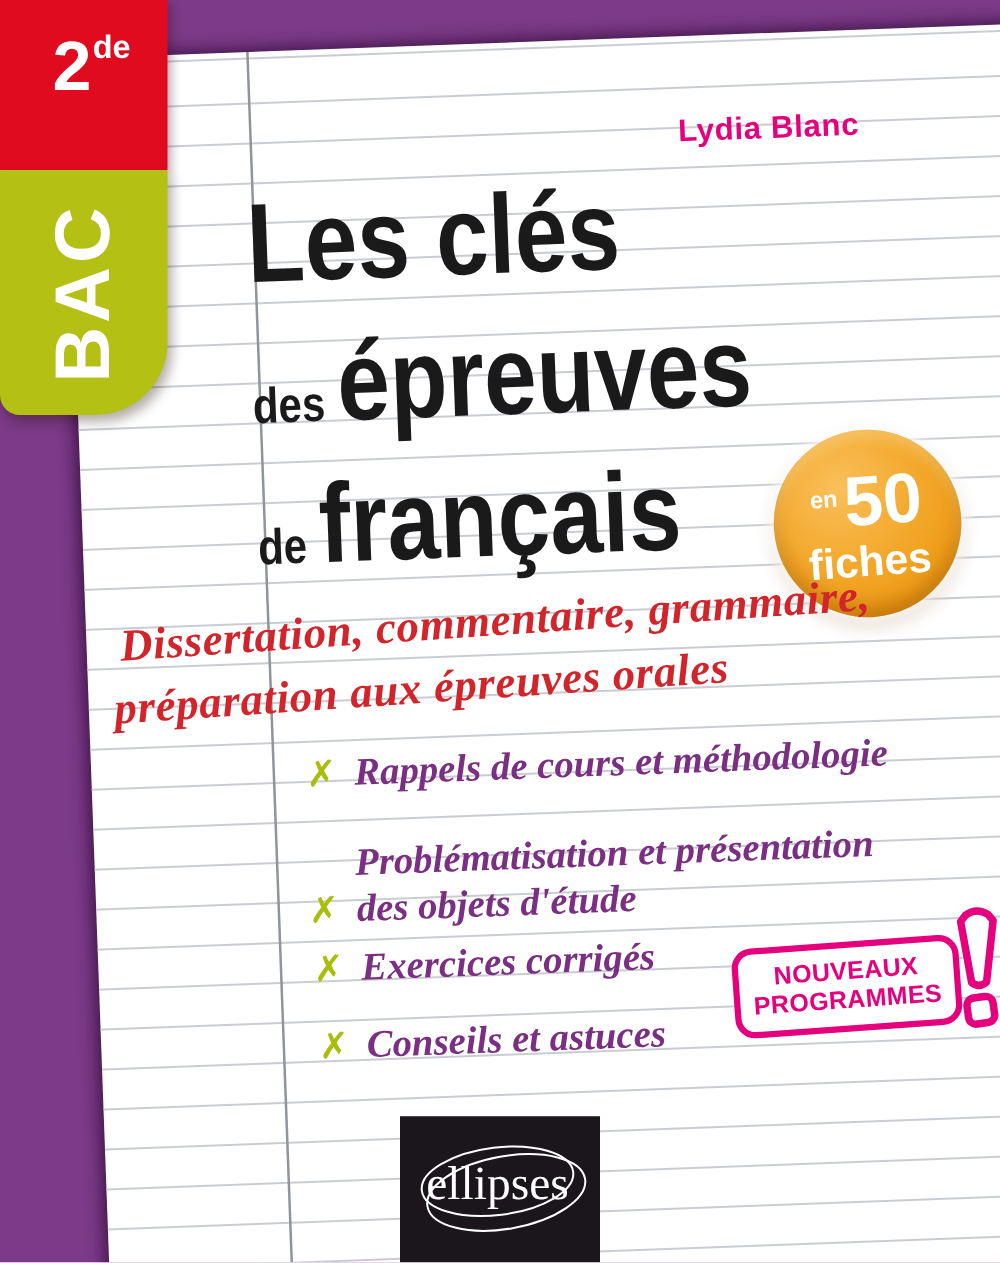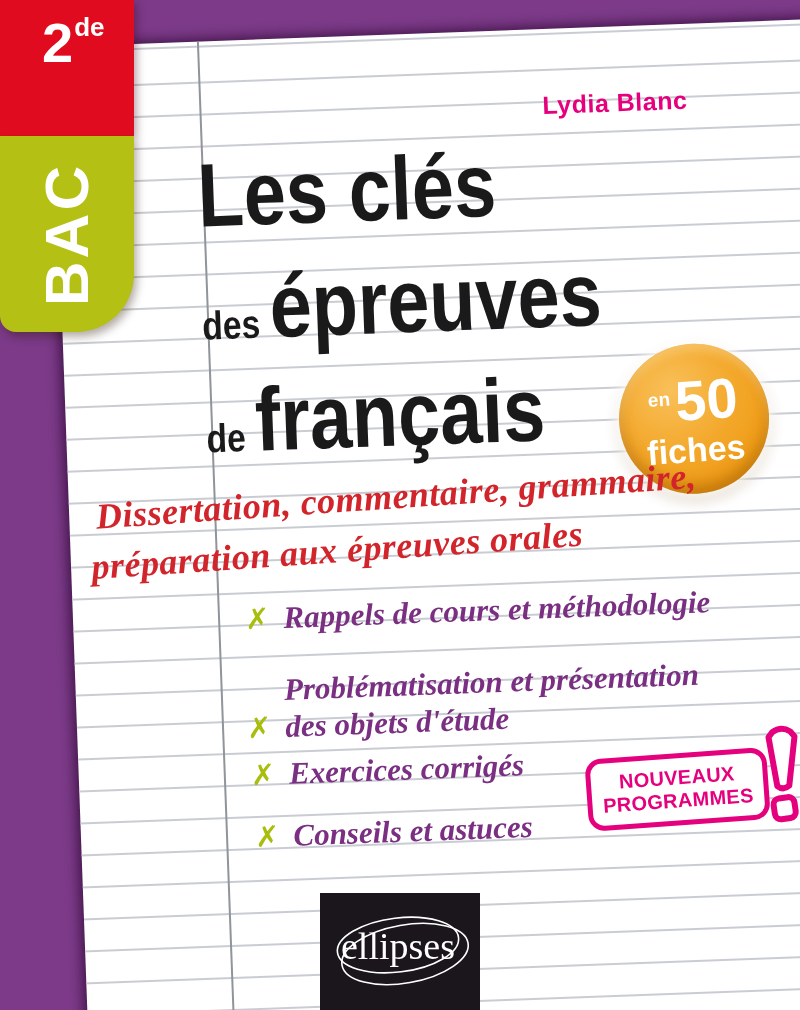--- a/index.html
+++ b/index.html
@@ -99,21 +99,21 @@
   }
   .programs .p-excl { position:absolute; left:172px; top:0; }
 
   
   .red-box {
     position:absolute; left:0; top:0; width:134px; height:136px;
     background:#e10b1f; z-index:3; box-shadow:3px 3px 8px rgba(60,0,20,0.35);
     color:#ffffff; font-weight:bold; padding-left:42px; box-sizing:border-box;
   }
   .grade-line { font-size:56px; line-height:58px; }
-  .grade-line.g1 { margin-top:14px; }
+  .grade-line.g1 { margin-top:24px; }
   .grade-sup { font-size:26px; position:relative; top:-26px; left:1px; }
 
   
   .green-box {
     position:absolute; left:0; top:136px; width:134px; height:196px;
     background:#b4c013; border-radius:0 0 58px 16px; z-index:3;
     box-shadow:3px 5px 9px rgba(40,20,0,0.35);
     display:flex; align-items:center; justify-content:center;
   }
   .bac-label {

